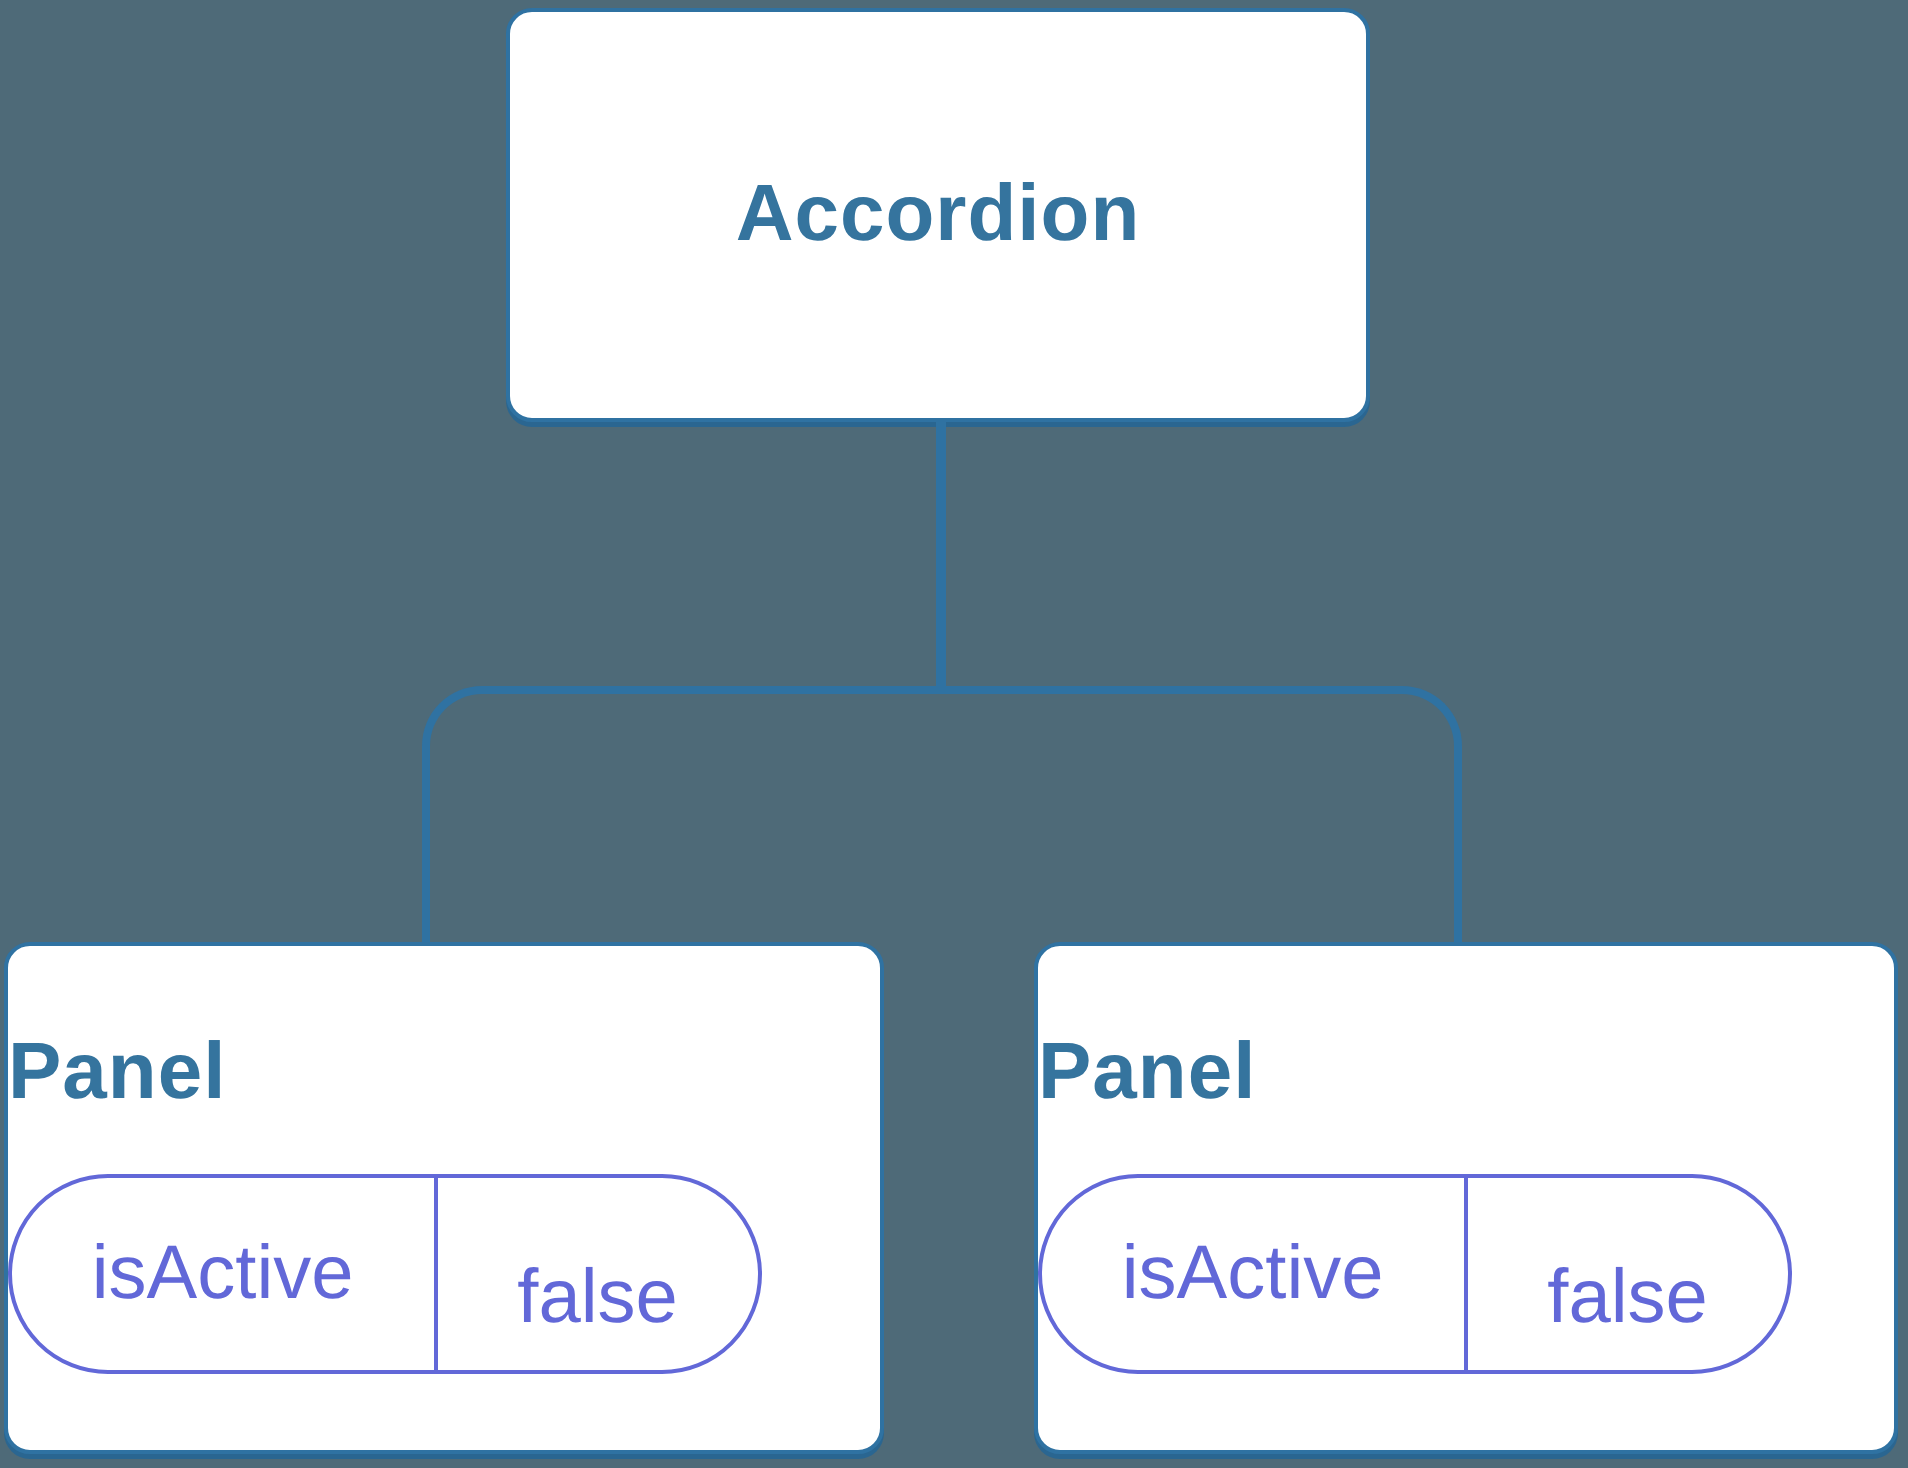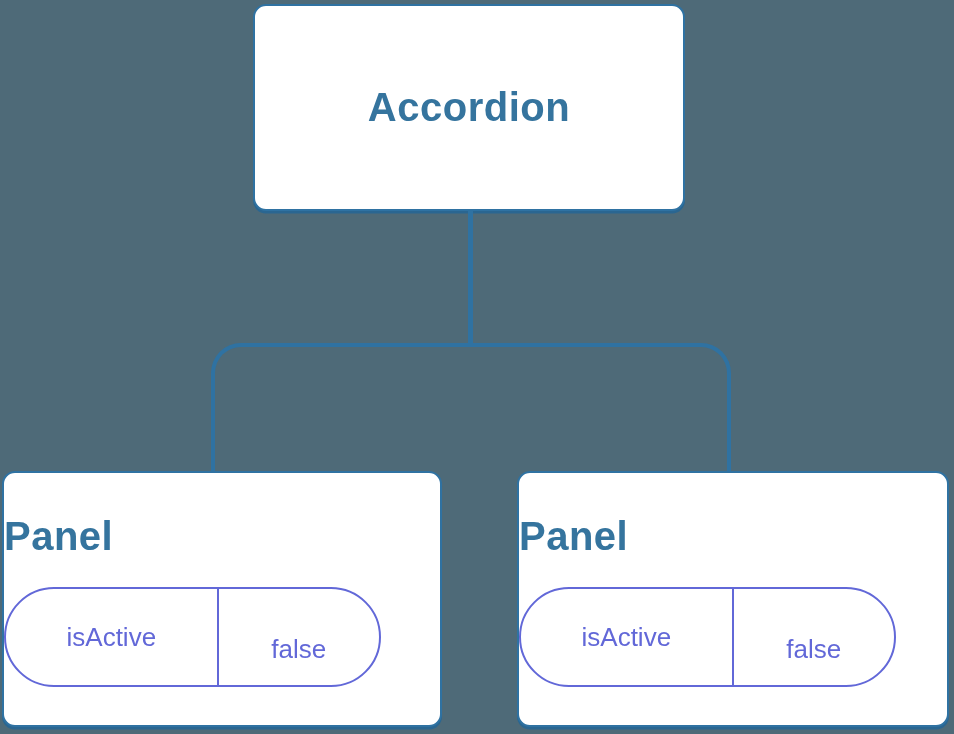--- a/index.html
+++ b/index.html
@@ -82,21 +82,21 @@
     display: flex;
     align-items: stretch;
     background: var(--node-fill);
     overflow: hidden;
   }
   .state-cell {
     display: flex;
     align-items: center;
     justify-content: center;
     color: var(--state-accent);
-    font-size: 26px;
+    font-size: 38px;
     font-weight: 500;
   }
   .state-cell-key {
     flex: 0 0 57%;
     border-right: 2px solid var(--state-accent);
   }
   .state-cell-value {
     flex: 1 1 auto;
     margin-top: 24px;
   }

